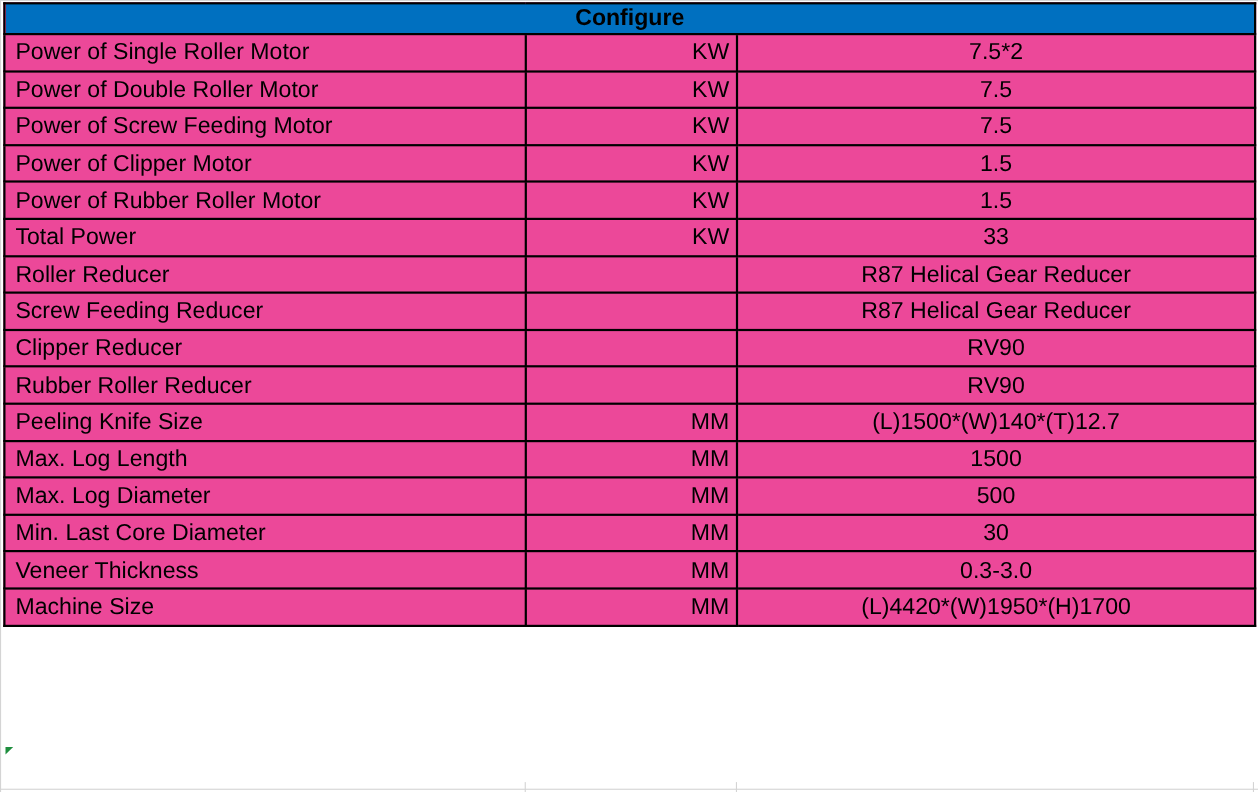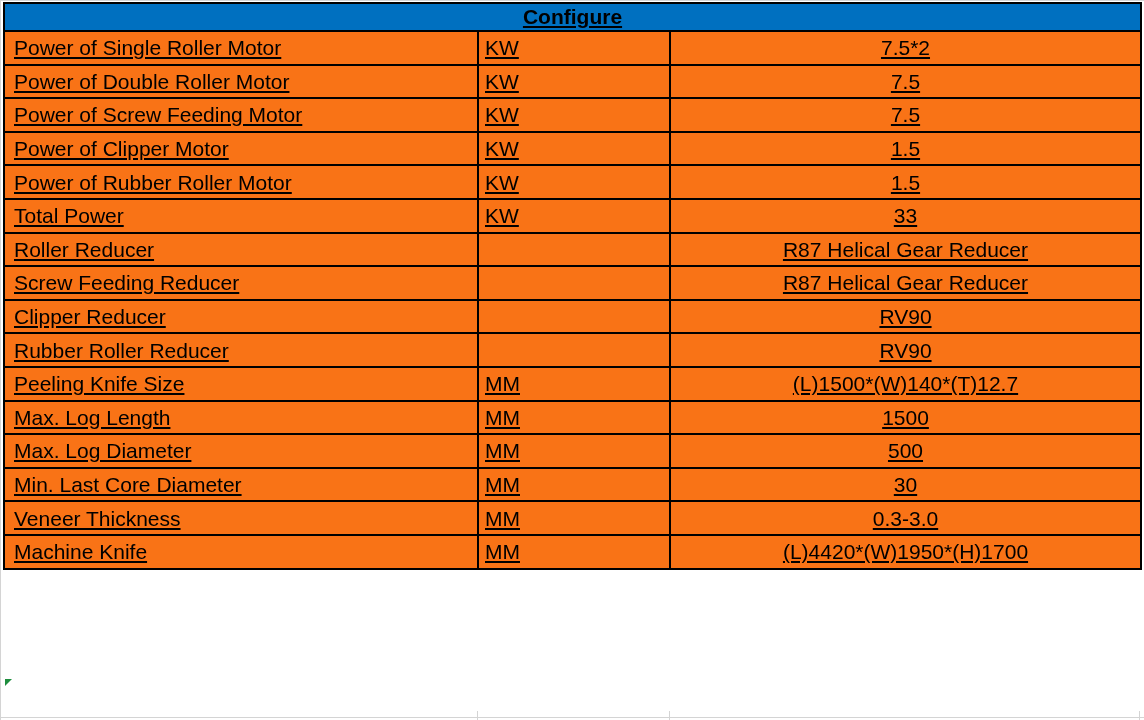--- a/index.html
+++ b/index.html
@@ -28,22 +28,21 @@
   .grid-v2     { left: 669px;  top: 711px; width: 1px;    height: 9px; }
   .grid-v3     { left: 1139px; top: 711px; width: 1px;    height: 9px; }
 
   table.spec-table {
     position: absolute;
     left: 3px;
     top: 2px;
     width: 1137px;
     border-collapse: collapse;
     table-layout: fixed;
-    background: #f97316;
-    text-decoration: underline;
+    background: #ec4899;
   }
   col.c-name  { width: 474px; }
   col.c-unit  { width: 192px; }
   col.c-param { width: 471px; }
 
   .spec-table th,
   .spec-table td {
     border: 2px solid #000000;
     padding: 0 6px;
     font-size: 21px;
@@ -60,21 +59,21 @@
     color: #000000;
   }
   tr.head-row th {
     height: 32px;
     font-weight: normal;
     text-align: center;
     background: #ffffff;
   }
   tr.data-row { height: 33.6px; }
   td.cell-name  { text-align: left; padding-left: 9px; }
-  td.cell-unit  { text-align: left; }
+  td.cell-unit  { text-align: right; }
   td.cell-param { text-align: center; }
 
   
   .green-tri {
     position: absolute;
     left: 5px;
     top: 679px;
     width: 0;
     height: 0;
     border-top: 7px solid #1e8e3e;
@@ -170,21 +169,21 @@
           <td class="cell-name">Min. Last Core Diameter</td>
           <td class="cell-unit">MM</td>
           <td class="cell-param">30</td>
         </tr>
         <tr class="data-row">
           <td class="cell-name">Veneer Thickness</td>
           <td class="cell-unit">MM</td>
           <td class="cell-param">0.3-3.0</td>
         </tr>
         <tr class="data-row">
-          <td class="cell-name">Machine Knife</td>
+          <td class="cell-name">Machine Size</td>
           <td class="cell-unit">MM</td>
           <td class="cell-param">(L)4420*(W)1950*(H)1700</td>
         </tr>
       </tbody>
   </table>
 
   <div class="green-tri" style="border-top-color: rgb(30, 142, 62);"></div>
 
   <div class="gridline grid-bottom" style="background: rgb(212, 212, 212);"></div>
   <div class="gridline grid-v1" style="background: rgb(212, 212, 212);"></div>

